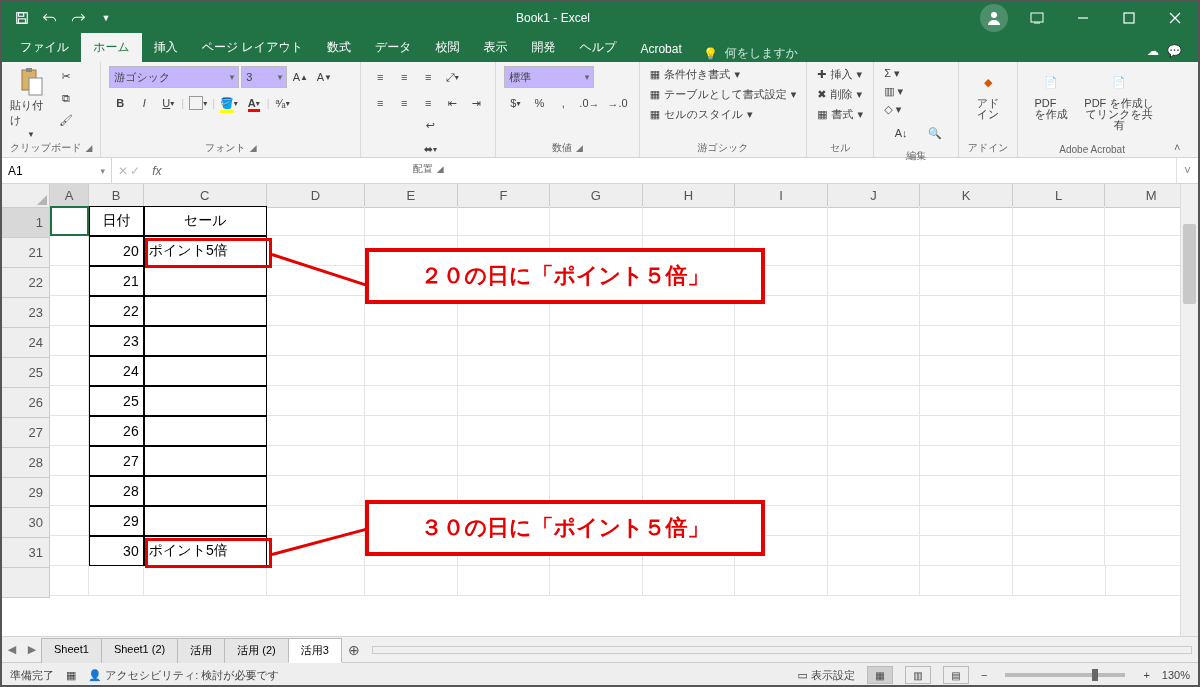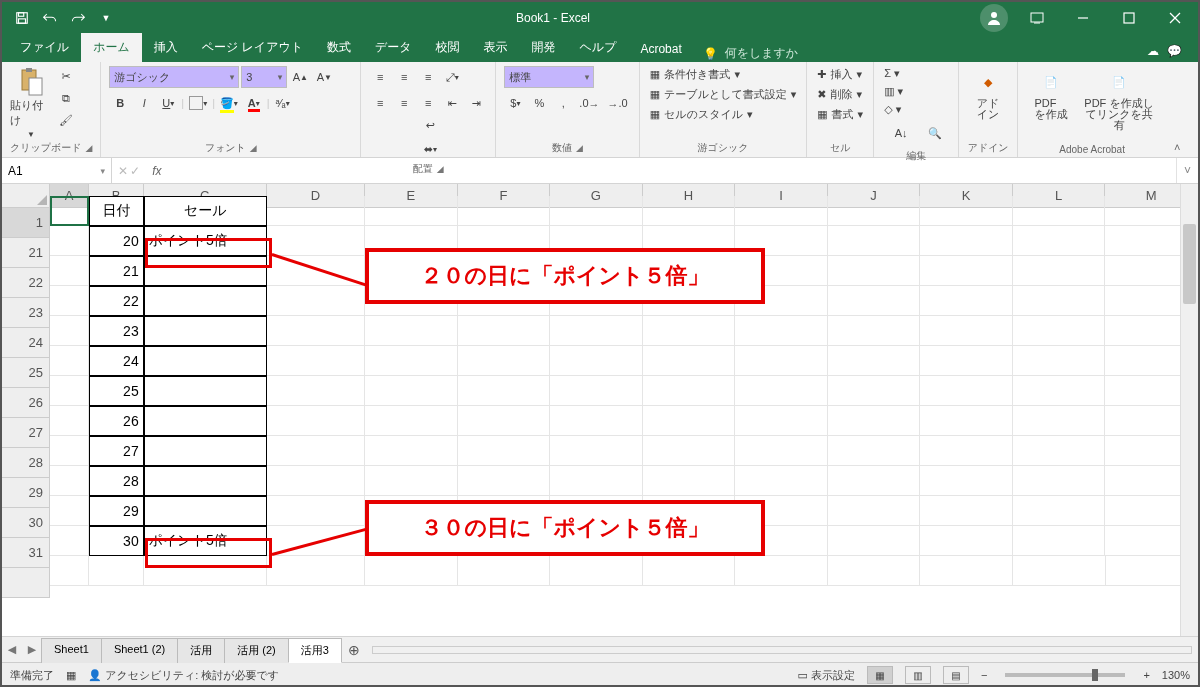--- a/index.html
+++ b/index.html
@@ -51,21 +51,21 @@
 
 .gridzone { position: relative; height: 452px; overflow: hidden; }
 .corner { position:absolute; left:0; top:0; width:48px; height:24px; background:#eee; border-right:1px solid #ccc; border-bottom:1px solid #ccc; }
 .corner::after { content:""; position:absolute; right:2px; bottom:2px; width:0;height:0;border-left:10px solid transparent; border-bottom:10px solid #b5b5b5; }
 .colheads { position:absolute; left:48px; top:0; right:0; height:24px; display:flex; background:#eee; border-bottom:1px solid #ccc; }
 .ch { border-right:1px solid #ccc; text-align:center; font-size:13px; color:#555; line-height:24px; }
 .ch.sel { background:#d8d8d8; }
 .rowheads { position:absolute; left:0; top:24px; width:48px; background:#eee; border-right:1px solid #ccc; }
 .rh { height:30px; border-bottom:1px solid #ccc; text-align:center; font-size:13px; color:#555; display:flex; align-items:center; justify-content:flex-end; padding-right:6px;}
 .rh.sel { background:#d8d8d8; }
-.cells { position:absolute; left:48px; top:12px; right:0; }
+.cells { position:absolute; left:48px; top:22px; right:0; }
 .cellrow { display:flex; height:30px; }
 .cell { border-right:1px solid #e5e5e5; border-bottom:1px solid #e5e5e5; font-size:14px; padding:0 4px; display:flex; align-items:center; overflow:hidden; white-space:nowrap; }
 .cell.hdr { background:#fff; border:1px solid #000; justify-content:center; }
 .cell.b { border:1px solid #000; }
 .cell.num { justify-content:flex-end; }
 .cell.active { outline:2px solid #1f7246; outline-offset:-2px; }
 .vscroll { position:absolute; right:0; top:0; width:18px; bottom:0; background:#f0f0f0; border-left:1px solid #ddd; }
 .vthumb { position:absolute; left:2px; right:2px; top:40px; height:80px; background:#c8c8c8; border-radius:2px; }
 
 

